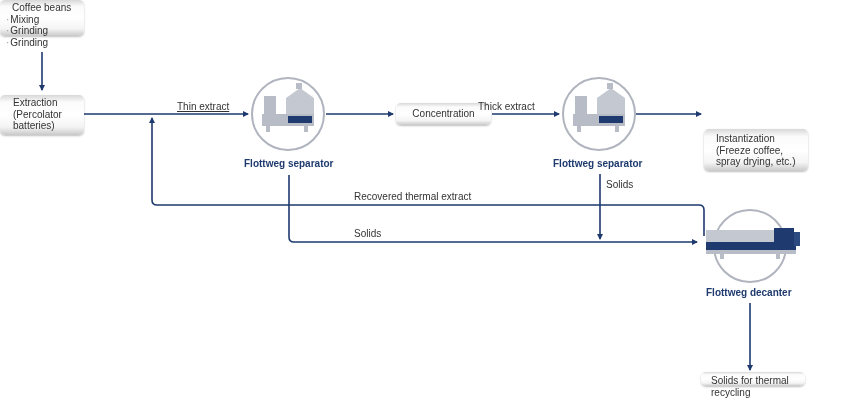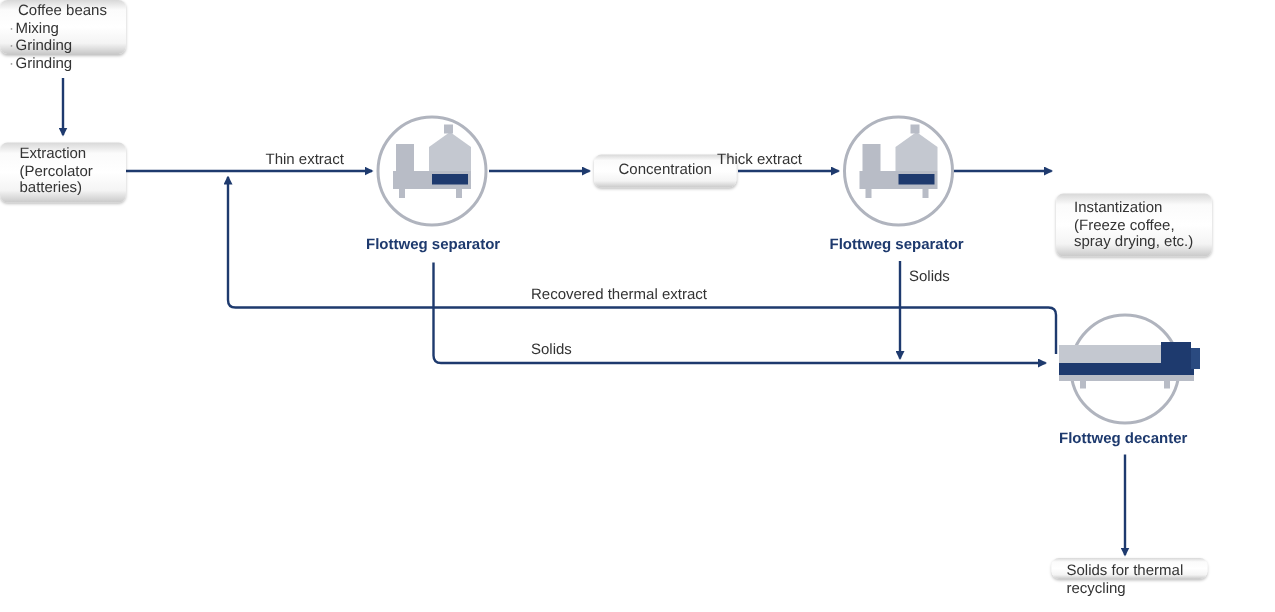--- a/index.html
+++ b/index.html
@@ -111,17 +111,17 @@
   <rect x="0" y="22" width="86" height="12" fill="#c4c8d0"></rect>
   <rect x="0" y="34" width="90" height="8" fill="#1e3a6e"></rect>
   <rect x="68" y="20" width="20" height="22" fill="#1e3a6e"></rect>
   <rect x="88" y="24" width="6" height="14" fill="#2a4a80"></rect>
   <rect x="0" y="42" width="90" height="4" fill="#b8bcc6"></rect>
   <rect x="14" y="46" width="4" height="5" fill="#b8bcc6"></rect>
   <rect x="70" y="46" width="4" height="5" fill="#b8bcc6"></rect>
 </svg>
 <div class="eq-lbl" style="left:706px; top:287px;">Flottweg decanter</div>
 
-<div class="lbl" style="left:177px; top:101px;">Thin extract</div>
+<div class="lbl" style="left:177px; top:101px;text-decoration:underline;">Thin extract</div>
 <div class="lbl" style="left:478px; top:101px;">Thick extract</div>
 <div class="lbl" style="left:606px; top:179px;">Solids</div>
 <div class="lbl" style="left:354px; top:191px;">Recovered thermal extract</div>
 <div class="lbl" style="left:354px; top:228px;">Solids</div>
 
 </body></html>

